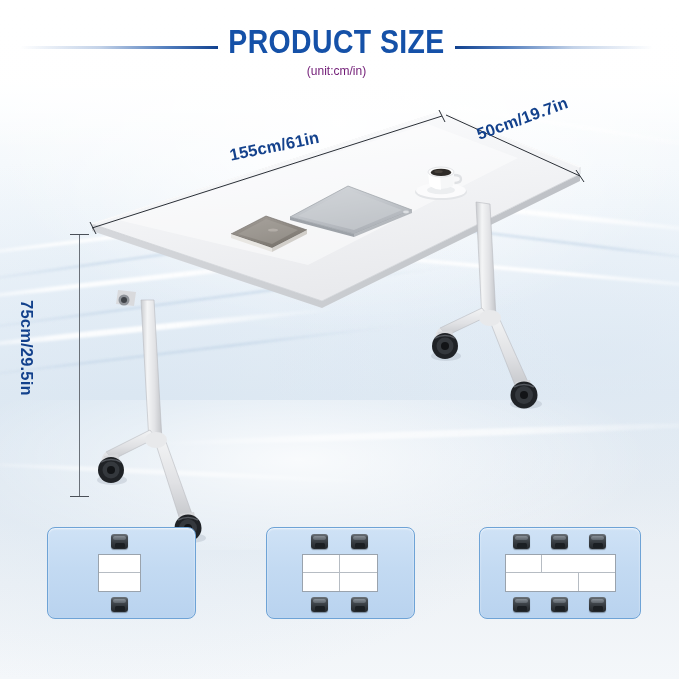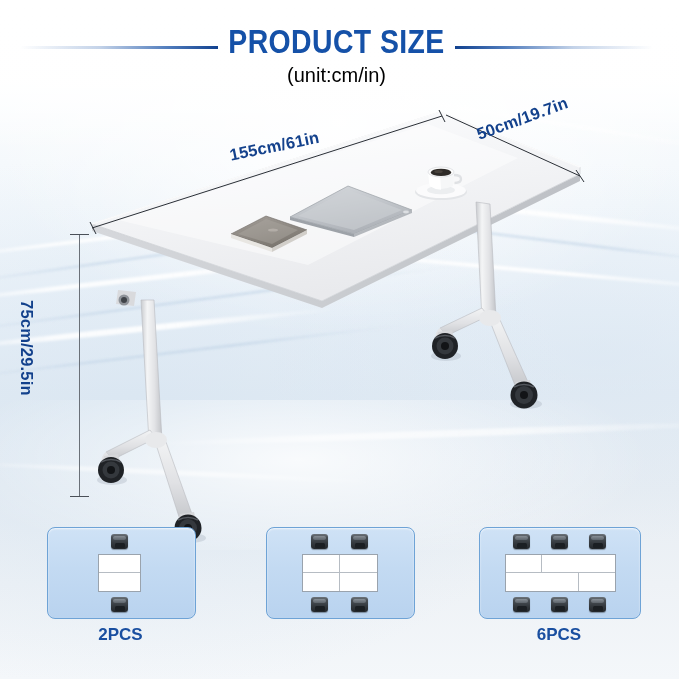--- a/index.html
+++ b/index.html
@@ -107,22 +107,22 @@
     letter-spacing: 0.5px;
     color: #1551a8;
     font-family: "Liberation Sans", sans-serif;
     transform: scaleX(0.86);
     line-height: 40px;
     white-space: nowrap;
   }
   .subtitle {
     position: absolute;
     left: 0; right: 0; top: 42px;
-    font-size: 20px;
-    color: #000000;
+    font-size: 12px;
+    color: #701a75;
     font-family: "Liberation Sans", sans-serif;
   }
 
   
   .desk-wrap { position: absolute; inset: 0; }
 
   .desk-top {
     position: absolute;
     left: 88px;
     top: 110px;
@@ -505,21 +505,20 @@
   <div class="cards">
 
     <div class="card card-1">
       <div class="table-plan plan-1">
         <div class="cell"></div>
         <div class="cell"></div>
       </div>
       <div class="chair" style="left:63px; top:6px;"></div>
       <div class="chair" style="left:63px; top:69px;"></div>
     </div>
-    <div class="card-label label-1">2PCS</div>
 
     <div class="card card-2">
       <div class="table-plan plan-2">
         <div class="cell"></div>
         <div class="cell"></div>
         <div class="cell"></div>
         <div class="cell"></div>
       </div>
       <div class="chair" style="left:44px; top:6px;"></div>
       <div class="chair" style="left:84px; top:6px;"></div>
@@ -536,16 +535,15 @@
         <div class="cell"></div>
         <div class="cell"></div>
       </div>
       <div class="chair" style="left:33px;  top:6px;"></div>
       <div class="chair" style="left:71px;  top:6px;"></div>
       <div class="chair" style="left:109px; top:6px;"></div>
       <div class="chair" style="left:33px;  top:69px;"></div>
       <div class="chair" style="left:71px;  top:69px;"></div>
       <div class="chair" style="left:109px; top:69px;"></div>
     </div>
-    <div class="card-label label-3">6PCS</div>
   </div>
 
 </div>
 
 </body></html>

